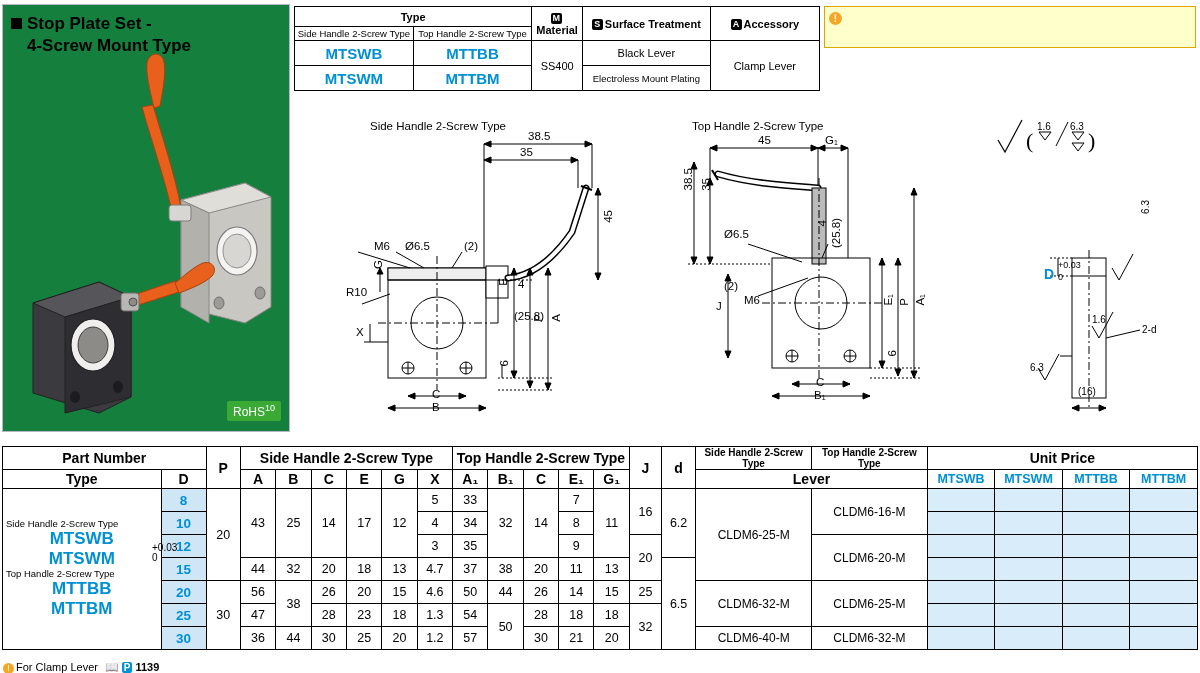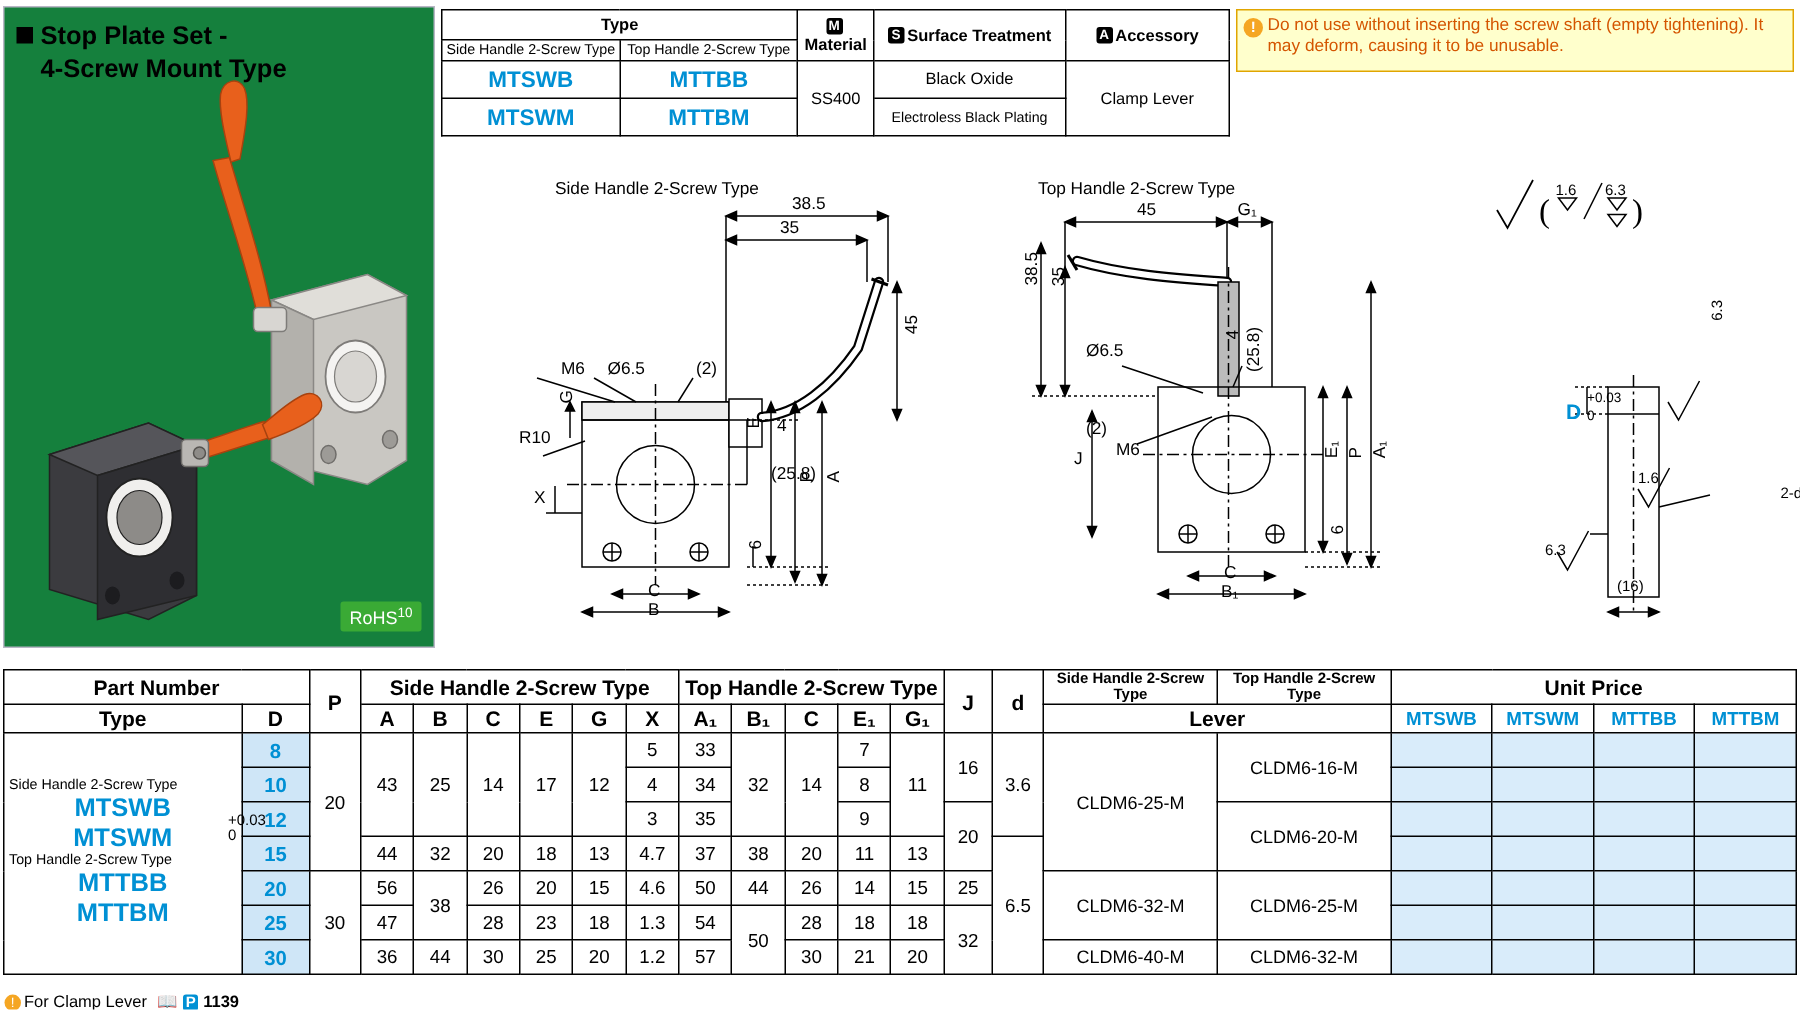--- a/index.html
+++ b/index.html
@@ -139,34 +139,33 @@
       <th class="hdr" rowspan="2" style="width:108px"><span class="badge">A</span><span>Accessory</span></th>
     </tr>
     <tr>
       <td class="sm" style="width:118px">Side Handle 2-Screw Type</td>
       <td class="sm" style="width:118px">Top Handle 2-Screw Type</td>
     </tr>
     <tr>
       <td class="type-code" style="height:22px">MTSWB</td>
       <td class="type-code">MTTBB</td>
       <td rowspan="2">SS400</td>
-      <td>Black Oxide</td>
+      <td>Black Lever</td>
       <td rowspan="2">Clamp Lever</td>
     </tr>
     <tr>
       <td class="type-code" style="height:22px">MTSWM</td>
       <td class="type-code">MTTBM</td>
-      <td class="sm">Electroless Black Plating</td>
+      <td class="sm">Electroless Mount Plating</td>
     </tr>
   </tbody>
     </table>
 
   <div class="warn">
     <div class="ico">!</div>
-    <span>Do not use without inserting the screw shaft (empty tightening). It may deform, causing it to be unusable.</span>
   </div>
 
   <div class="draw">
 
     <div class="dlabel" style="left:78px;top:2px;">Side Handle 2-Screw Type</div>
     <div class="dlabel" style="left:400px;top:2px;">Top Handle 2-Screw Type</div>
 
     <svg style="position:absolute;left:700px;top:0px;" width="140" height="40">
       <path d="M6,22 L13,34 L30,2" stroke="#000" fill="none" stroke-width="1.2"></path>
       <text x="34" y="30" font-size="22" font-family="Liberation Serif, serif">(</text>
@@ -379,21 +378,21 @@
         <line x1="100" y1="250" x2="134" y2="250"></line>
         <path d="M100,250 l7,-3 l0,6 z" fill="#000"></path>
           <path d="M134,250 l-7,-3 l0,6 z" fill="#000"></path>
       </g>
     </svg>
     <div class="dlabel b" style="left:752px;top:148px;color:#0090d4;font-size:14px;">D</div>
     <div class="dlabel" style="left:766px;top:142px;font-size:9px;">+0.03</div>
     <div class="dlabel" style="left:766px;top:154px;font-size:9px;">0</div>
     <div class="dlabel vert" style="left:848px;top:82px;font-size:10px;">6.3</div>
     <div class="dlabel" style="left:800px;top:196px;font-size:10px;">1.6</div>
-    <div class="dlabel" style="left:850px;top:206px;font-size:10px;margin-left:45px;">2-d</div>
+    <div class="dlabel" style="left:850px;top:206px;font-size:10px;">2-d</div>
     <div class="dlabel" style="left:738px;top:244px;font-size:10px;">6.3</div>
     <div class="dlabel" style="left:786px;top:268px;font-size:10px;">(16)</div>
   </div>
 
   <table class="tbl">
     <colgroup>
       <col style="width:148px">
         <col style="width:42px">
         <col style="width:32px">
       <col style="width:33px">
@@ -467,21 +466,21 @@
       <td rowspan="3">14</td>
       <td rowspan="3">17</td>
       <td rowspan="3">12</td>
       <td>5</td>
       <td>33</td>
       <td rowspan="3">32</td>
       <td rowspan="3">14</td>
       <td>7</td>
       <td rowspan="3">11</td>
       <td rowspan="2">16</td>
-      <td rowspan="3">3.6</td>
+      <td rowspan="3">6.2</td>
       <td class="lvr" rowspan="4">CLDM6-25-M</td>
       <td class="lvr" rowspan="2">CLDM6-16-M</td>
       <td class="pricecell"></td>
       <td class="pricecell"></td>
       <td class="pricecell"></td>
       <td class="pricecell"></td>
     </tr>
 
     <tr>
       <td class="dcell" style="height:22px">10</td>

